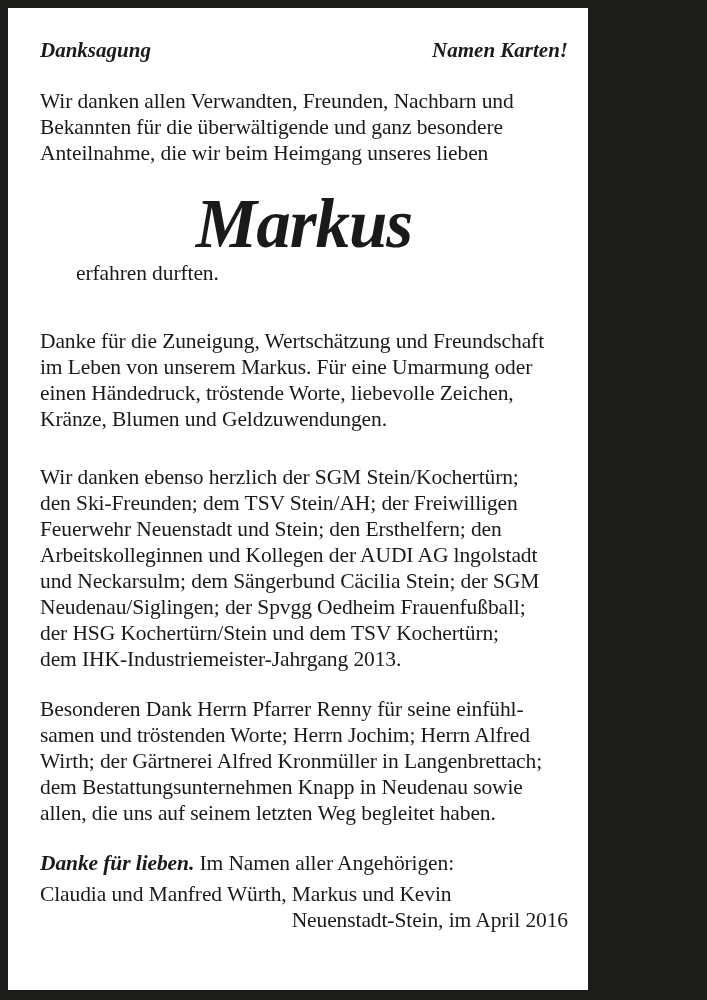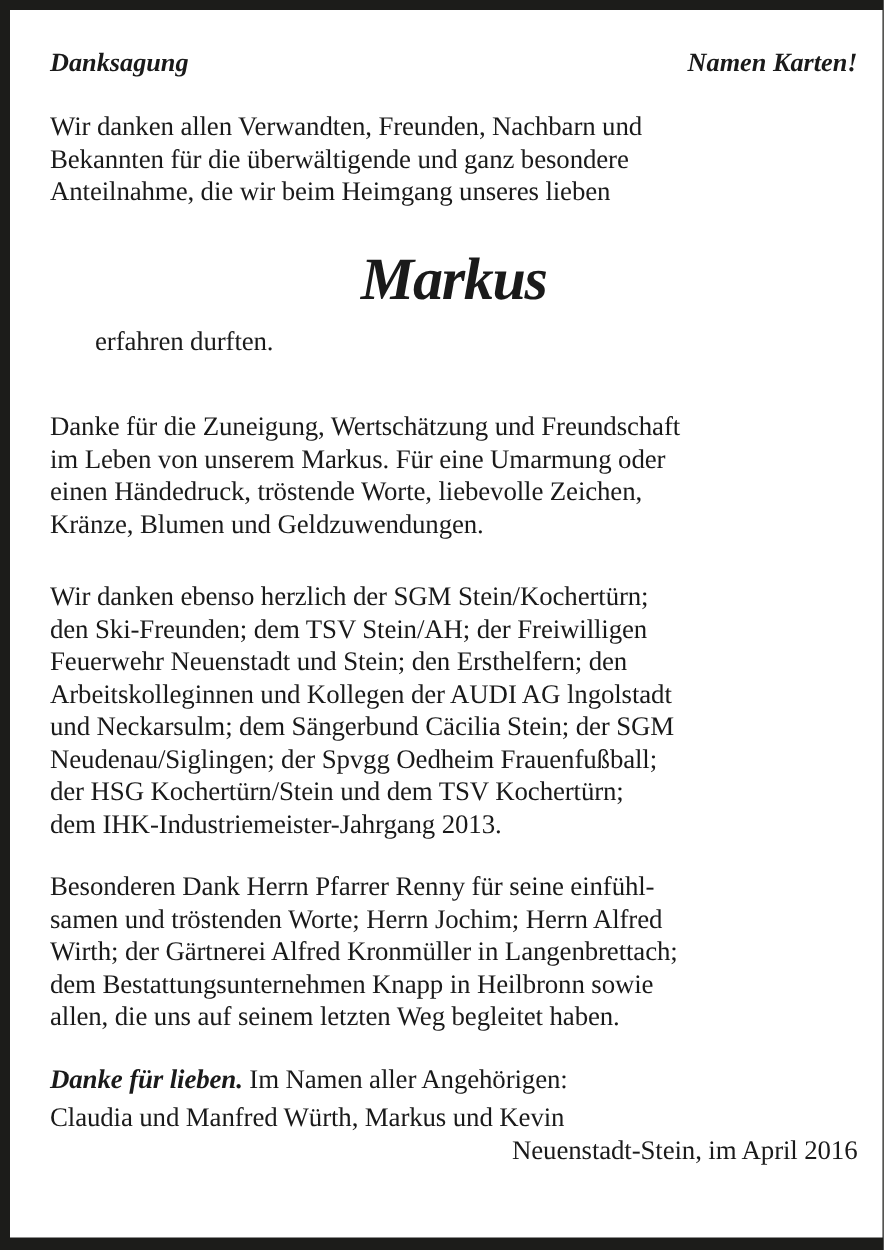--- a/index.html
+++ b/index.html
@@ -5,21 +5,21 @@
   html, body { margin: 0; padding: 0; }
   body {
     width: 707px; height: 1000px;
     background: #1c1c1a;
     position: relative;
     overflow: hidden;
   }
   .card {
     position: absolute;
     left: 8px; top: 8px;
-    width: 698px; height: 982px;
+    width: 580px; height: 982px;
     background: #ffffff;
     color: #1a1a1a;
     font-family: "DejaVu Serif", "Liberation Serif", serif;
   }
   .inner {
     position: absolute;
     left: 32px; top: 0; right: 20px;
   }
   .header {
     position: absolute;
@@ -36,21 +36,21 @@
     line-height: 26px;
     white-space: pre-line;
     letter-spacing: -0.1px;
   }
   .name {
     position: absolute; left: 0; right: 0;
     top: 186px;
     text-align: center;
     font-family: "Liberation Serif", serif;
     font-style: italic; font-weight: bold;
-    font-size: 48px;
+    font-size: 69px;
     letter-spacing: -1px;
     line-height: 60px;
   }
   .bold-it { font-style: italic; font-weight: bold; }
 </style>
 </head>
 <body>
 
 <div class="card">
   <div class="inner">
@@ -77,21 +77,21 @@
 Feuerwehr Neuenstadt und Stein; den Ersthelfern; den
 Arbeitskolleginnen und Kollegen der AUDI AG lngolstadt
 und Neckarsulm; dem Sängerbund Cäcilia Stein; der SGM
 Neudenau/Siglingen; der Spvgg Oedheim Frauenfußball;
 der HSG Kochertürn/Stein und dem TSV Kochertürn;
 dem IHK-Industriemeister-Jahrgang 2013.</div>
 
     <div class="p" style="top:688px;">Besonderen Dank Herrn Pfarrer Renny für seine einfühl-
 samen und tröstenden Worte; Herrn Jochim; Herrn Alfred
 Wirth; der Gärtnerei Alfred Kronmüller in Langenbrettach;
-dem Bestattungsunternehmen Knapp in Heilbronn sowie
+dem Bestattungsunternehmen Knapp in Neudenau sowie
 allen, die uns auf seinem letzten Weg begleitet haben.</div>
 
     <div class="p" style="top:842px;"><span class="bold-it">Danke für lieben.</span><span> Im Namen aller Angehörigen:</span></div>
 
     <div class="p" style="top:873px;">Claudia und Manfred Würth, Markus und Kevin</div>
 
     <div class="p" style="top:899px;text-align:right;">Neuenstadt-Stein, im April 2016</div>
   </div>
 </div>
 

